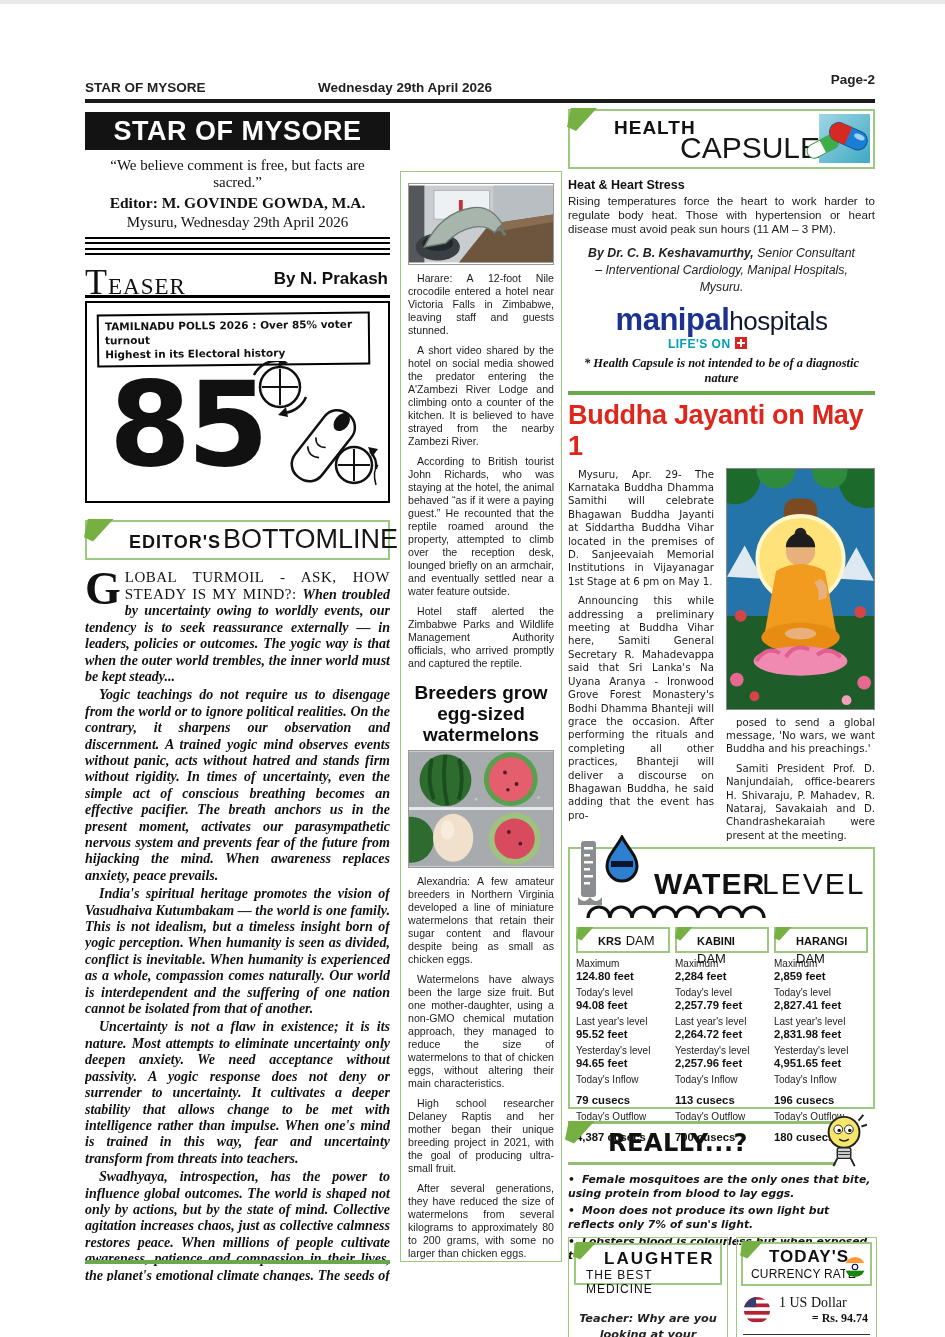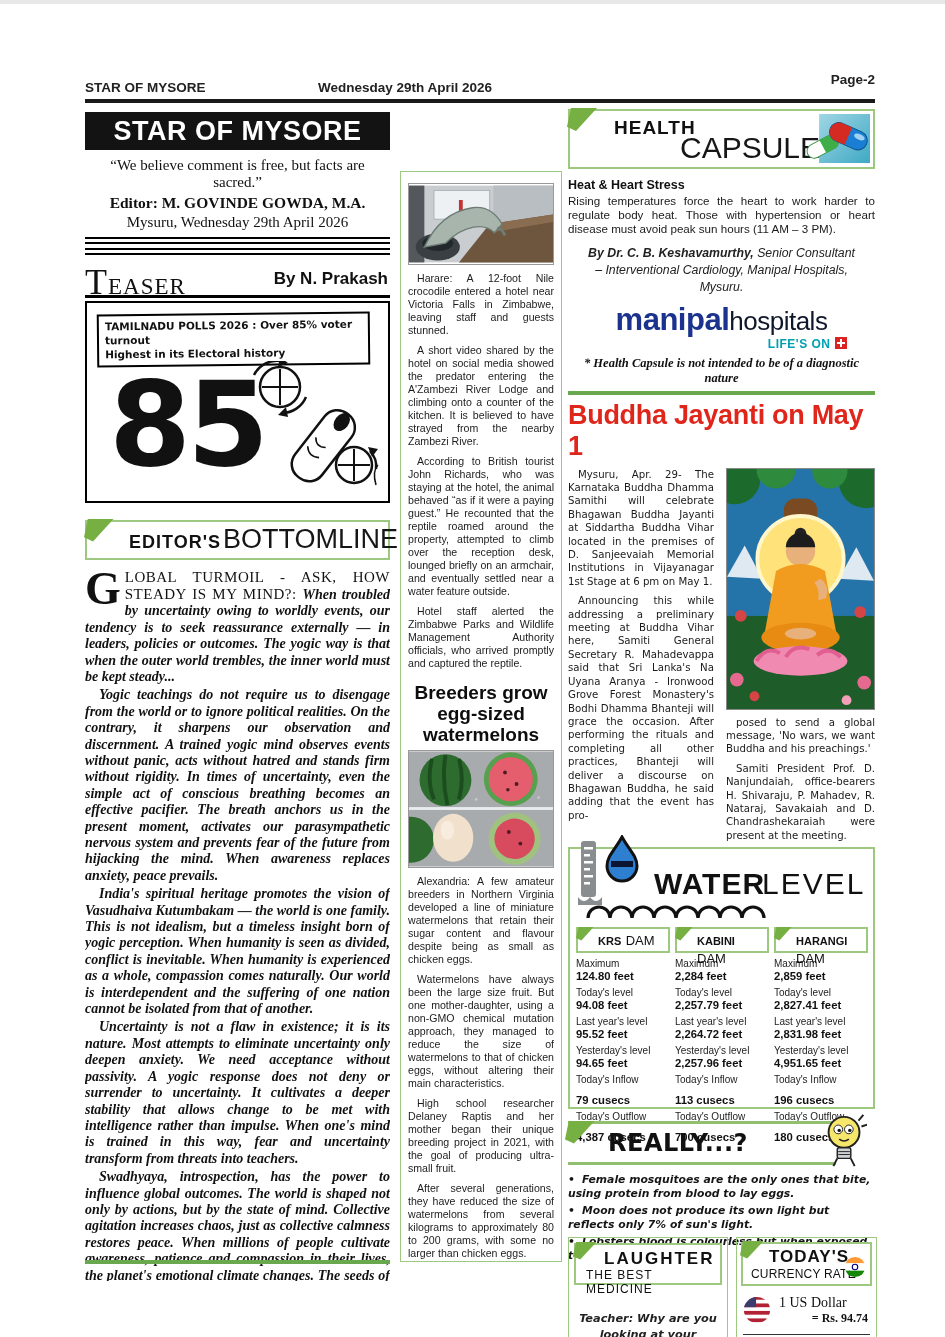--- a/index.html
+++ b/index.html
@@ -244,21 +244,21 @@
 
     <div class="health-topic" style="margin-top:9px;">Heat &amp; Heart Stress</div>
     <div class="health-body" style="margin-top:2px;">Rising temperatures force the heart to work harder to regulate body heat. Those with hypertension or heart disease must avoid peak sun hours (11 AM – 3 PM).</div>
 
     <div class="byline" style="margin:8px 18px 0 18px;">
       <b>By Dr. C. B. Keshavamurthy,</b><span> Senior Consultant – Interventional Cardiology, Manipal Hospitals, Mysuru.</span>
     </div>
 
     <div style="text-align:center;margin-top:6px;">
       <span class="manipal1">manipal</span><span class="manipal2">hospitals</span>
-      <div style="text-align:right;margin:-4px 28px 0 0;">
+      <div style="text-align:center;margin:-4px 28px 0 0;">
         <span class="lifeson">LIFE'S ON</span>
         <span class="cross"></span>
       </div>
     </div>
 
     <div class="disclaimer" style="margin-top:4px;">* Health Capsule is not intended to be of a diagnostic nature</div>
     <div class="grule" style="margin-top:5px;height:4px;"></div>
 
     <div class="red-head" style="margin-top:5px;">Buddha Jayanti on May 1</div>
 

